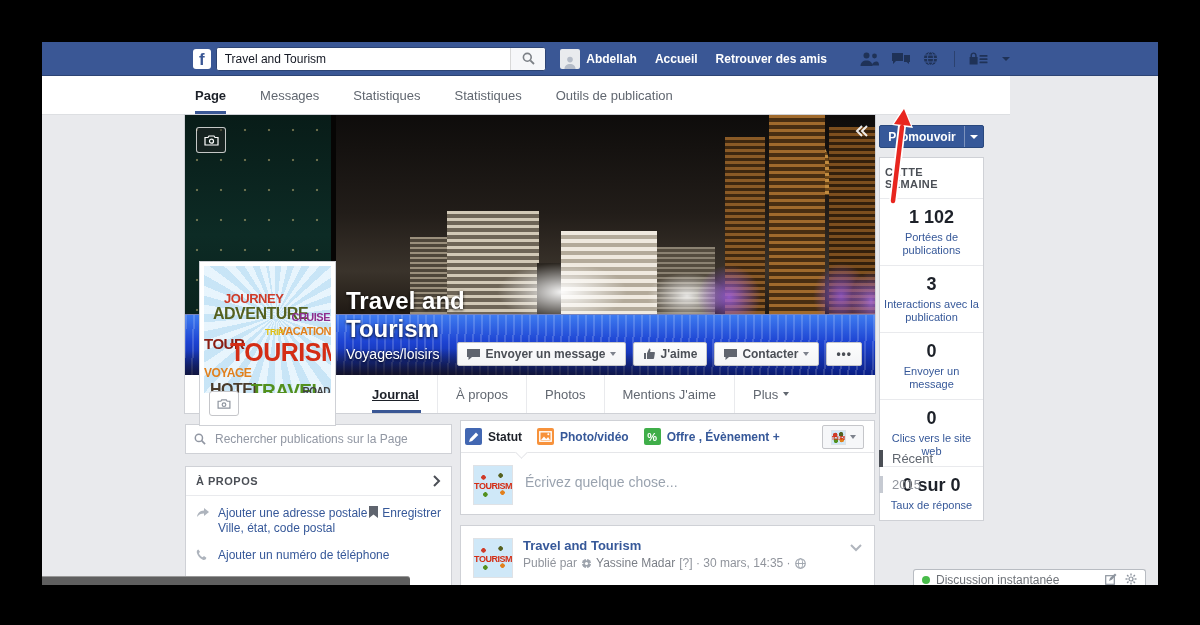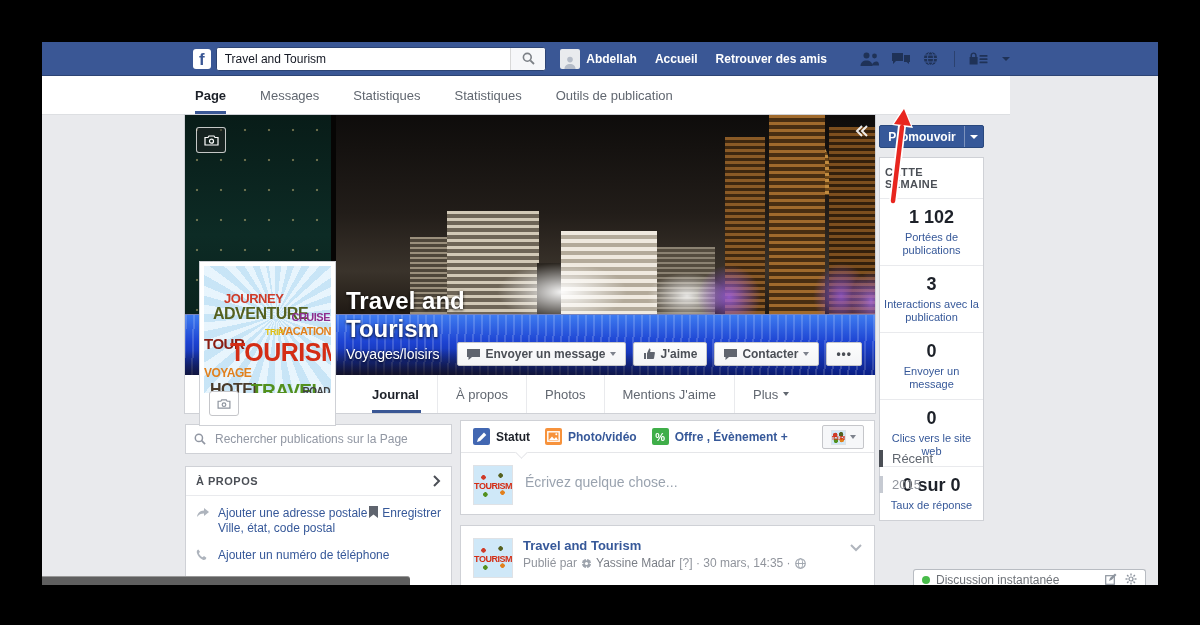--- a/index.html
+++ b/index.html
@@ -66,21 +66,21 @@
   .cover-title{position:absolute;left:161px;top:172px;color:#fff;text-shadow:0 1px 3px rgba(0,0,0,.9);}
   .cover-title .nm{font-size:24px;font-weight:bold;line-height:28px;}
   .cover-title .cat{font-size:14px;margin-top:3px;font-weight:normal;}
   .cover-actions{position:absolute;right:13px;bottom:9px;display:flex;gap:7px;}
   .cbtn{height:24px;box-sizing:border-box;background:linear-gradient(#fdfdfd,#f3f4f6);border:1px solid #c5c6ca;border-radius:2px;
     font-size:12px;font-weight:bold;color:#4b4f56;display:flex;align-items:center;gap:5px;padding:0 9px;cursor:pointer;font-family:inherit;}
   .cbtn .caret{color:#7d828c;border-left-width:3.5px;border-right-width:3.5px;}
 
   .page-tabs{position:relative;width:690px;height:38px;background:#fff;display:flex;align-items:center;padding-left:187px;box-sizing:border-box;}
   .ptab{font-size:13px;color:#616770;padding:0 18px;height:38px;display:flex;align-items:center;gap:5px;position:relative;cursor:pointer;border-left:1px solid #e9eaed;}
-  .ptab:first-child{border-left:0;padding-left:0;}
+  .ptab:first-child{border-left:0;padding-left:0;text-decoration:underline;}
   .ptab.active{font-weight:bold;color:#1d2129;}
   .ptab.active::after{content:"";position:absolute;left:0;right:16px;bottom:0;height:3px;background:#3a5795;}
   .ptab .caret{color:#616770;border-left-width:3.5px;border-right-width:3.5px;}
 
   
   .profile{position:absolute;left:157px;top:219px;width:137px;height:165px;background:#fff;border:1px solid #cfd1d6;box-sizing:border-box;padding:4px;z-index:6;cursor:pointer;}
   .wordcloud{position:relative;width:127px;height:127px;overflow:hidden;
     background:#cfe8f8;}
   .wordcloud::before{content:"";position:absolute;inset:-20px;background:repeating-conic-gradient(from -8deg at 55% 42%,#eef8fe 0deg 7deg,#c6e4f6 7deg 14deg);opacity:.8;}
   .wc{position:absolute;font-weight:bold;letter-spacing:-.5px;white-space:nowrap;line-height:1;}
@@ -105,21 +105,21 @@
   .about-head{display:flex;align-items:center;justify-content:space-between;padding:8px 10px;border-bottom:1px solid #e9eaed;cursor:pointer;}
   .about-head .t{font-size:11px;font-weight:bold;color:#4b4f56;letter-spacing:.5px;}
   .about-body{padding:10px 10px 0 10px;font-size:12px;}
   .about-row{display:flex;margin-bottom:12px;}
   .about-row .ic{width:22px;flex:none;padding-top:1px;color:#9197a3;}
   .about-link{color:#365899;text-decoration:none;cursor:pointer;line-height:15px;}
   .save-chip{margin-left:auto;display:flex;align-items:flex-start;gap:4px;color:#365899;cursor:pointer;white-space:nowrap;}
 
   
   .composer{position:absolute;left:418px;top:378px;width:415px;height:95px;background:#fff;border:1px solid #cfd1d6;box-sizing:border-box;}
-  .comp-head{position:relative;height:31px;border-bottom:1px solid #e5e6e9;display:flex;align-items:center;padding-left:12px;gap:15px;}
+  .comp-head{position:relative;height:31px;border-bottom:1px solid #e5e6e9;display:flex;align-items:center;padding-left:4px;gap:15px;}
   .comp-item{display:flex;align-items:center;gap:6px;font-size:12px;font-weight:bold;color:#365899;cursor:pointer;}
   .comp-item.active{color:#1d2129;}
   .notch{position:absolute;left:56px;bottom:-5px;width:8px;height:8px;background:#fff;border-right:1px solid #e5e6e9;border-bottom:1px solid #e5e6e9;transform:rotate(45deg);}
   .ic-sq{width:17px;height:17px;border-radius:2px;display:flex;align-items:center;justify-content:center;flex:none;}
   .ic-status{background:#4267b2;}
   .ic-photo{background:#f7923b;}
   .ic-offer{background:#3fae49;color:#fff;font-size:11px;font-weight:bold;}
   .as-selector{position:absolute;right:10px;top:4px;width:40px;height:22px;background:#f6f7f9;border:1px solid #c5c6ca;border-radius:2px;display:flex;align-items:center;justify-content:center;gap:4px;cursor:pointer;}
   .as-selector .caret{color:#7d828c;border-left-width:3.5px;border-right-width:3.5px;}
   .thumb{width:15px;height:15px;background:#cfe8f8;position:relative;overflow:hidden;flex:none;border:1px solid #dfe2e6;box-sizing:border-box;}

